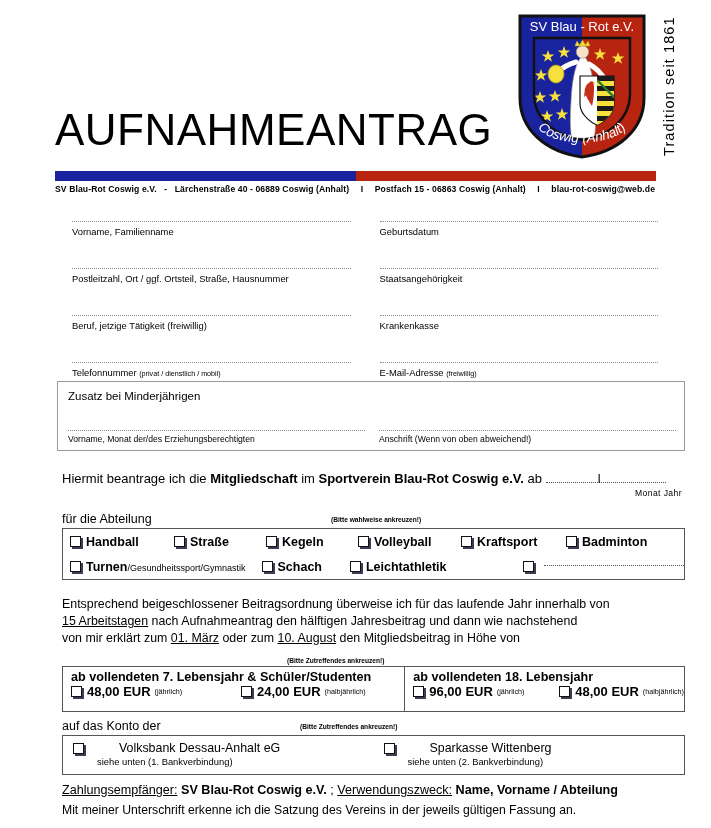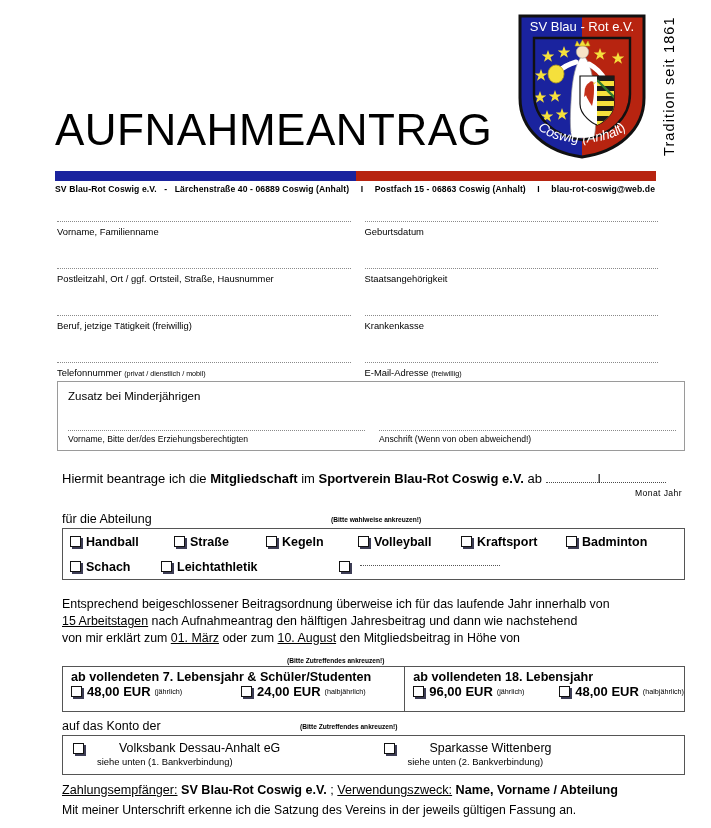--- a/index.html
+++ b/index.html
@@ -100,20 +100,21 @@
     width: 601px;
   }
   .field-row {
     display: flex;
     gap: 14px;
     height: 47px;
   }
   .field {
     width: 296px;
     position: relative;
+    margin-left: 15px;
   }
   .field .rule {
     border-top: 1px dotted #8a8a8a;
     height: 0;
     width: 100%;
   }
   .field .flabel {
     font-size: 9.4px;
     padding-top: 4px;
     white-space: nowrap;
@@ -540,21 +541,21 @@
       <div class="flabel"><span>E-Mail-Adresse </span><span class="tiny">(freiwillig)</span></div>
     </div>
   </div>
 </div>
 
 <div id="minors">
   <div class="m-title">Zusatz bei Minderjährigen</div>
   <div class="m-fields">
     <div class="m-field">
       <div class="rule"></div>
-      <div class="mlabel">Vorname, Bitte der/des Erziehungsberechtigten</div>
+      <div class="mlabel">Vorname, Monat der/des Erziehungsberechtigten</div>
     </div>
     <div class="m-field">
       <div class="rule"></div>
       <div class="mlabel">Anschrift (Wenn von oben abweichend!)</div>
     </div>
   </div>
 </div>
 
 <div id="declaration">
   <span>Hiermit beantrage ich die </span><b>Mitgliedschaft</b><span>  im  </span><b>Sportverein Blau-Rot Coswig e.V.</b><span>  ab </span><span class="dotfill"><span class="dl"></span><span class="slash">I</span></span>
@@ -586,20 +587,24 @@
       <span class="cbx"></span>
       <span class="dlabel">Kraftsport</span>
     </div>
     <div class="dept-item">
       <span class="cbx"></span>
       <span class="dlabel">Badminton</span>
     </div>
   </div>
 
   <div class="dept-row">
+    <div class="dept-item" style="width:197px">
+      <span class="cbx"></span>
+      <span class="dlabel"><span>Turnen</span><span class="sub">/Gesundheitssport/Gymnastik</span></span>
+    </div>
     <div class="dept-item" style="width:91px">
       <span class="cbx"></span>
       <span class="dlabel">Schach</span>
     </div>
     <div class="dept-item" style="width:178px">
       <span class="cbx"></span>
       <span class="dlabel">Leichtathletik</span>
     </div>
     <div class="dept-item">
       <span class="cbx"></span>

